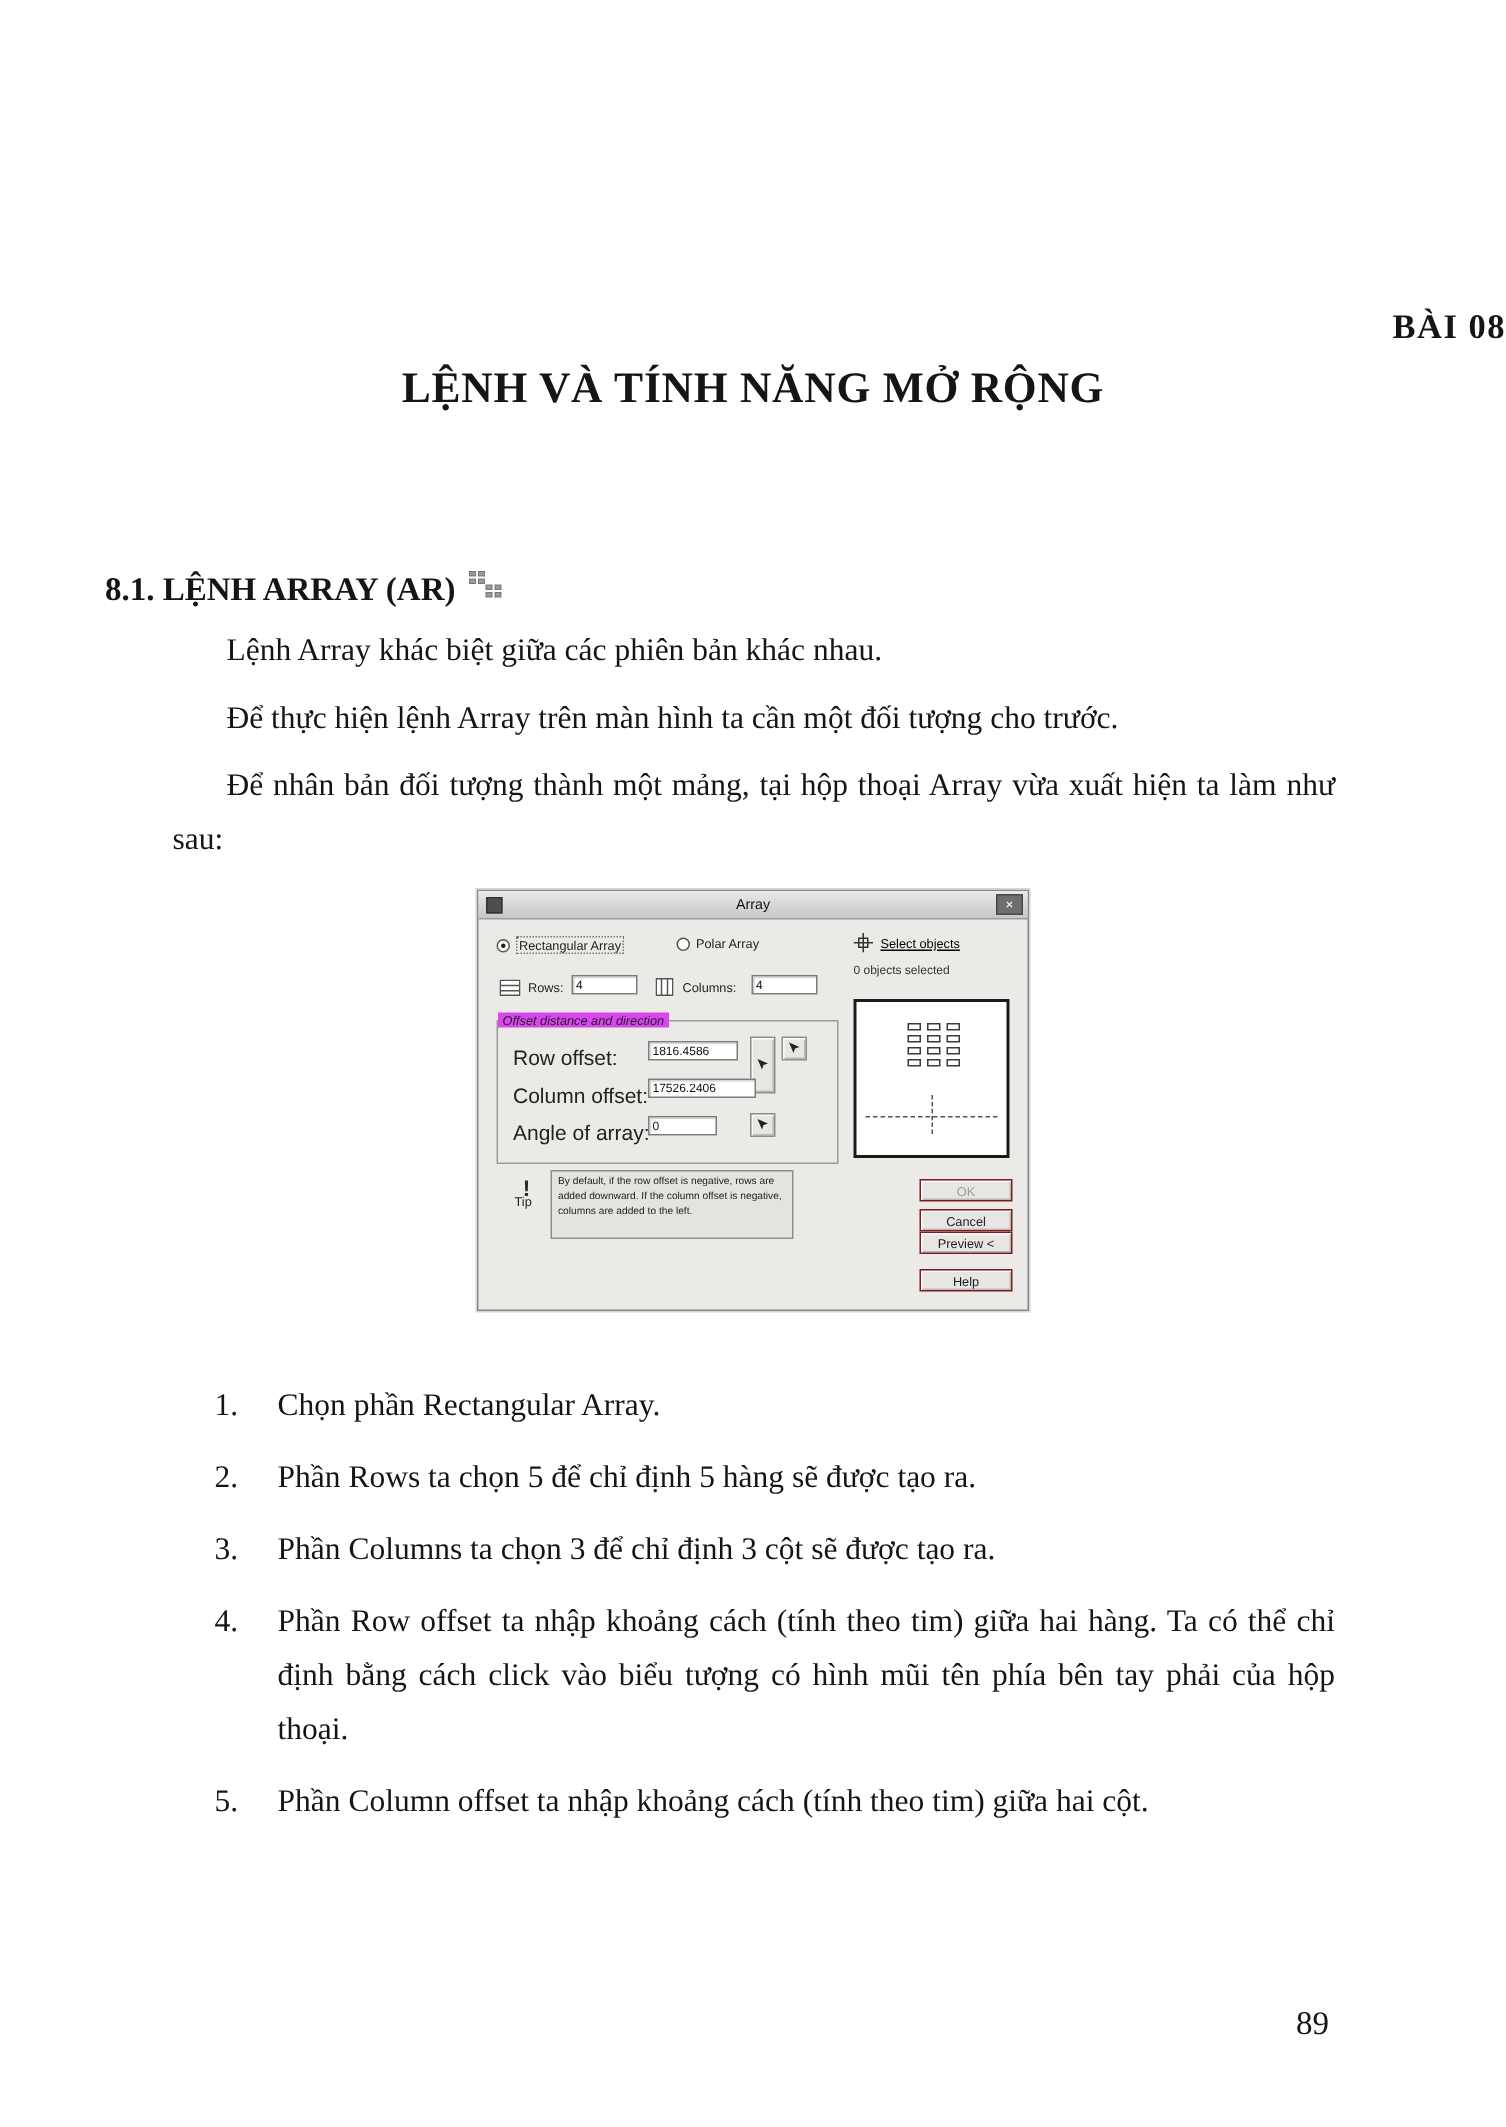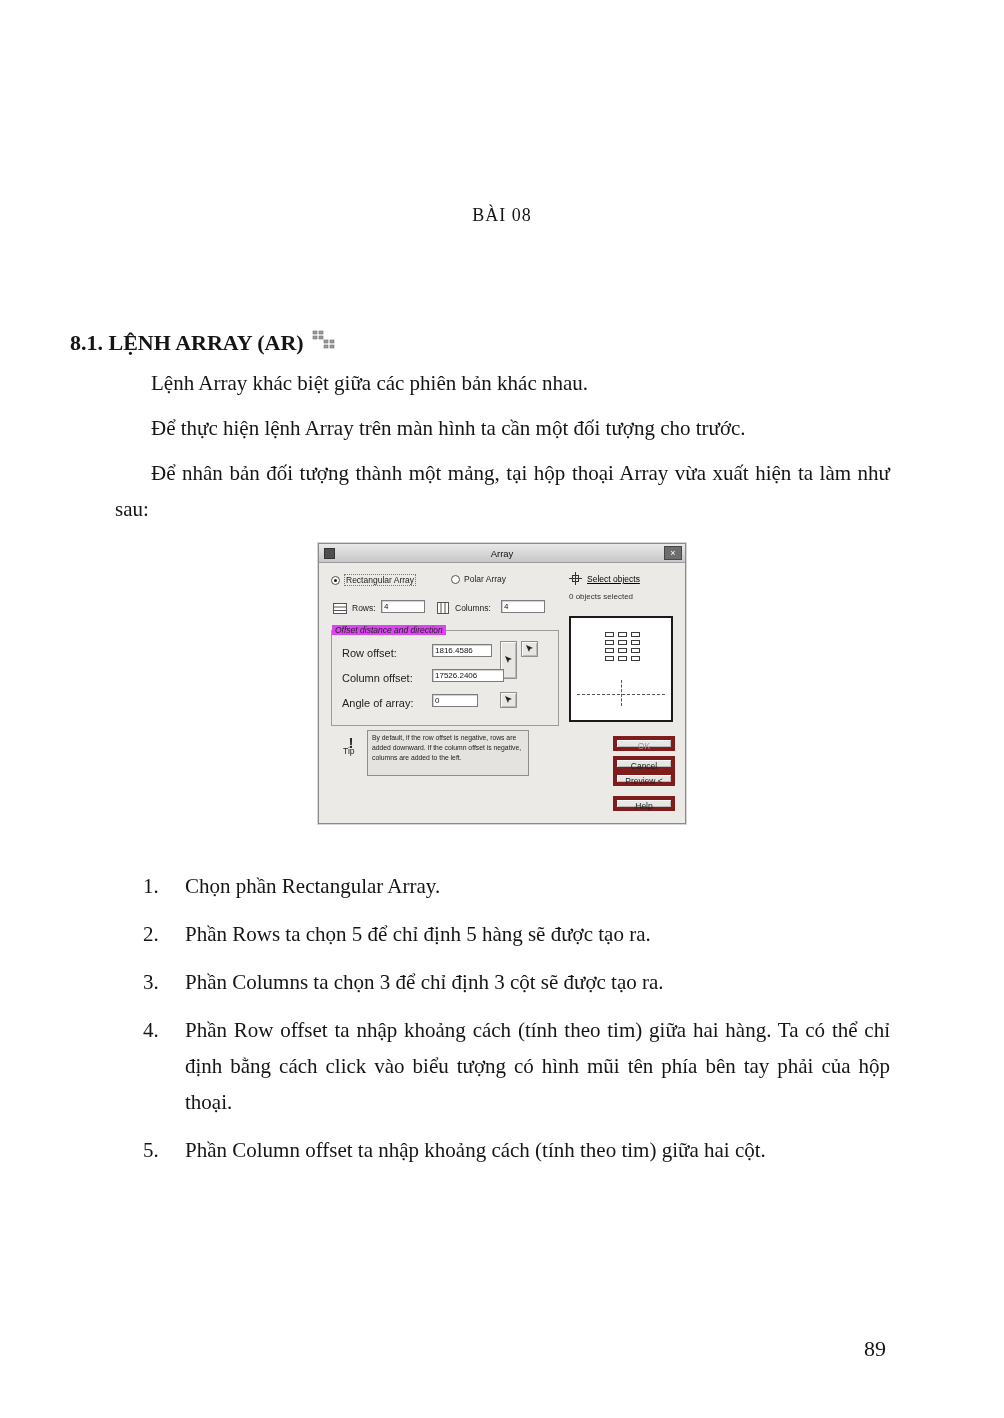--- a/index.html
+++ b/index.html
@@ -1,21 +1,21 @@
 <!DOCTYPE html>
 <html><head>
 <meta charset="utf-8">
 <style>
   * { margin:0; padding:0; box-sizing:border-box; }
   html,body { background:#ffffff; }
   body { width:1004px; height:1418px; position:relative; font-family:"Liberation Serif", serif; color:#151515; }
 
   .page { position:relative; width:1004px; height:1418px; overflow:hidden; }
 
-  .lesson-label { padding-top:205px; text-align:center; font-size:18px; font-weight:normal; letter-spacing:1px; }
+  .lesson-label { padding-top:205px; text-align:right; font-size:23px; font-weight:bold; letter-spacing:1px; }
   .doc-title { margin-top:12px; text-align:center; font-size:29px; font-weight:bold; letter-spacing:0.5px; }
 
   .section-heading { margin:104px 114px 0 70px; font-size:22px; font-weight:bold; display:flex; align-items:center; gap:8px; }
   .array-glyph { display:inline-block; }
 
   .para { margin:9px 114px 0 115px; font-size:21px; line-height:36px; text-align:justify; text-indent:36px; }
 
   
   .dlg-wrap { width:368px; margin:16px auto 0; }
   .dlg { position:relative; width:368px; height:281px; background:#eceae7; border:1px solid #8a8a8a;
@@ -46,62 +46,63 @@
   .cols-icon { position:absolute; left:118px; top:58px; }
   .cols-label { position:absolute; left:136px; top:59px; font-size:8.5px; }
 
   .dlg-input { position:absolute; height:13px; border:1px solid #7c7c7c; background:#fff; font-family:"Liberation Sans",sans-serif;
                font-size:8px; padding:0 2px; box-shadow:inset 1px 1px 1px #cfcfcf; color:#111; }
   .rows-input { left:62px; top:56px; width:44px; }
   .cols-input { left:182px; top:56px; width:44px; }
 
   .group { position:absolute; left:12px; top:86px; width:228px; height:96px; border:1px solid #9c9c9c; }
   .group-title { position:absolute; left:0; top:-6px; background:#d946ef; padding:0 3px; font-size:8.5px; white-space:nowrap;font-style:italic; }
-  .g-label { position:absolute; font-size:11px; }
+  .g-label { position:absolute; font-size:14px; }
   .lbl-row { left:10px; top:16px; } .lbl-col { left:10px; top:41px; } .lbl-ang { left:10px; top:66px; }
   .in-row { left:100px; top:13px; width:60px; } .in-col { left:100px; top:38px; width:72px; } .in-ang { left:100px; top:63px; width:46px; }
 
   .pick-btn { position:absolute; background:#e8e6e3; border:1px solid #8f8f8f;
               box-shadow:inset 1px 1px 0 #fbfbfb, inset -1px -1px 0 #b9b9b9; padding:0; display:flex; align-items:center; justify-content:center; }
   .btn-pickboth { left:168px; top:10px; width:17px; height:38px; }
   .btn-pickrow  { left:189px; top:10px; width:17px; height:16px; }
   .btn-pickang  { left:168px; top:61px; width:17px; height:16px; }
 
   .tip-icon { position:absolute; left:24px; top:190px; width:16px; height:18px; font-weight:bold; font-size:15px; color:#2b2b2b; text-align:center; }
   .tip-label { position:absolute; left:24px; top:202px; font-size:8.5px; }
   .tip-box { position:absolute; left:48px; top:186px; width:162px; height:46px; border:1px solid #8e8e8e; background:#e5e3e0;
              font-size:6.8px; line-height:1.5; padding:2px 4px; color:#222; }
 
   .preview { position:absolute; left:250px; top:72px; width:104px; height:106px; background:#fff; border:2px solid #1a1a1a; }
   .pgrid { position:absolute; left:34px; top:14px; display:grid; grid-template-columns:repeat(3,9px); grid-auto-rows:5px; gap:3px 4px; }
   .pgrid i { border:1px solid #3a3a3a; display:block; }
   .pdash-h { position:absolute; left:6px; right:6px; top:76px; border-top:1px dashed #555; }
   .pdash-v { position:absolute; left:50px; top:62px; height:26px; border-left:1px dashed #555; }
 
-  .dlg-btn { position:absolute; left:294px; width:62px; height:15px; background:#e8e6e3; border:4px solid #7f1d1d;
+  .dlg-btn { position:absolute; left:294px; width:62px; height:15px; background:#e8e6e3; border:1px solid #7f1d1d;
              box-shadow:inset 1px 1px 0 #fbfbfb, inset -1px -1px 0 #b9b9b9; font-family:"Liberation Sans",sans-serif;
              font-size:8.5px; line-height:12px; text-align:center; color:#1d1d1d; padding:0; }
   .ok { top:192px; color:#9b9b9b; }
   .cancelb { top:212px; }
   .previewb { top:227px; }
   .helpb { top:252px; }
 
   
   .steps { margin:44px 114px 0 115px; }
   .step { position:relative; padding-left:70px; font-size:21px; line-height:36px; text-align:justify; margin-top:12px; }
   .step .num { position:absolute; left:28px; }
 
   .page-number { position:absolute; right:118px; bottom:56px; font-size:22px; }
 </style>
 </head>
 <body>
 
 <div class="page">
 
   <div class="lesson-label">BÀI 08</div>
+  <div class="doc-title">LỆNH VÀ TÍNH NĂNG MỞ RỘNG</div>
 
   <div class="section-heading">
     <span>8.1. LỆNH ARRAY (AR)</span>
     <span class="array-glyph">
       <svg width="24" height="20" viewBox="0 0 24 20">
         <g fill="#9a9a9a" stroke="#6e6e6e" stroke-width="0.6">
           <rect x="1" y="1" width="4" height="3"></rect>
             <rect x="7" y="1" width="4" height="3"></rect>
           <rect x="1" y="6" width="4" height="3"></rect>
             <rect x="7" y="6" width="4" height="3"></rect>

